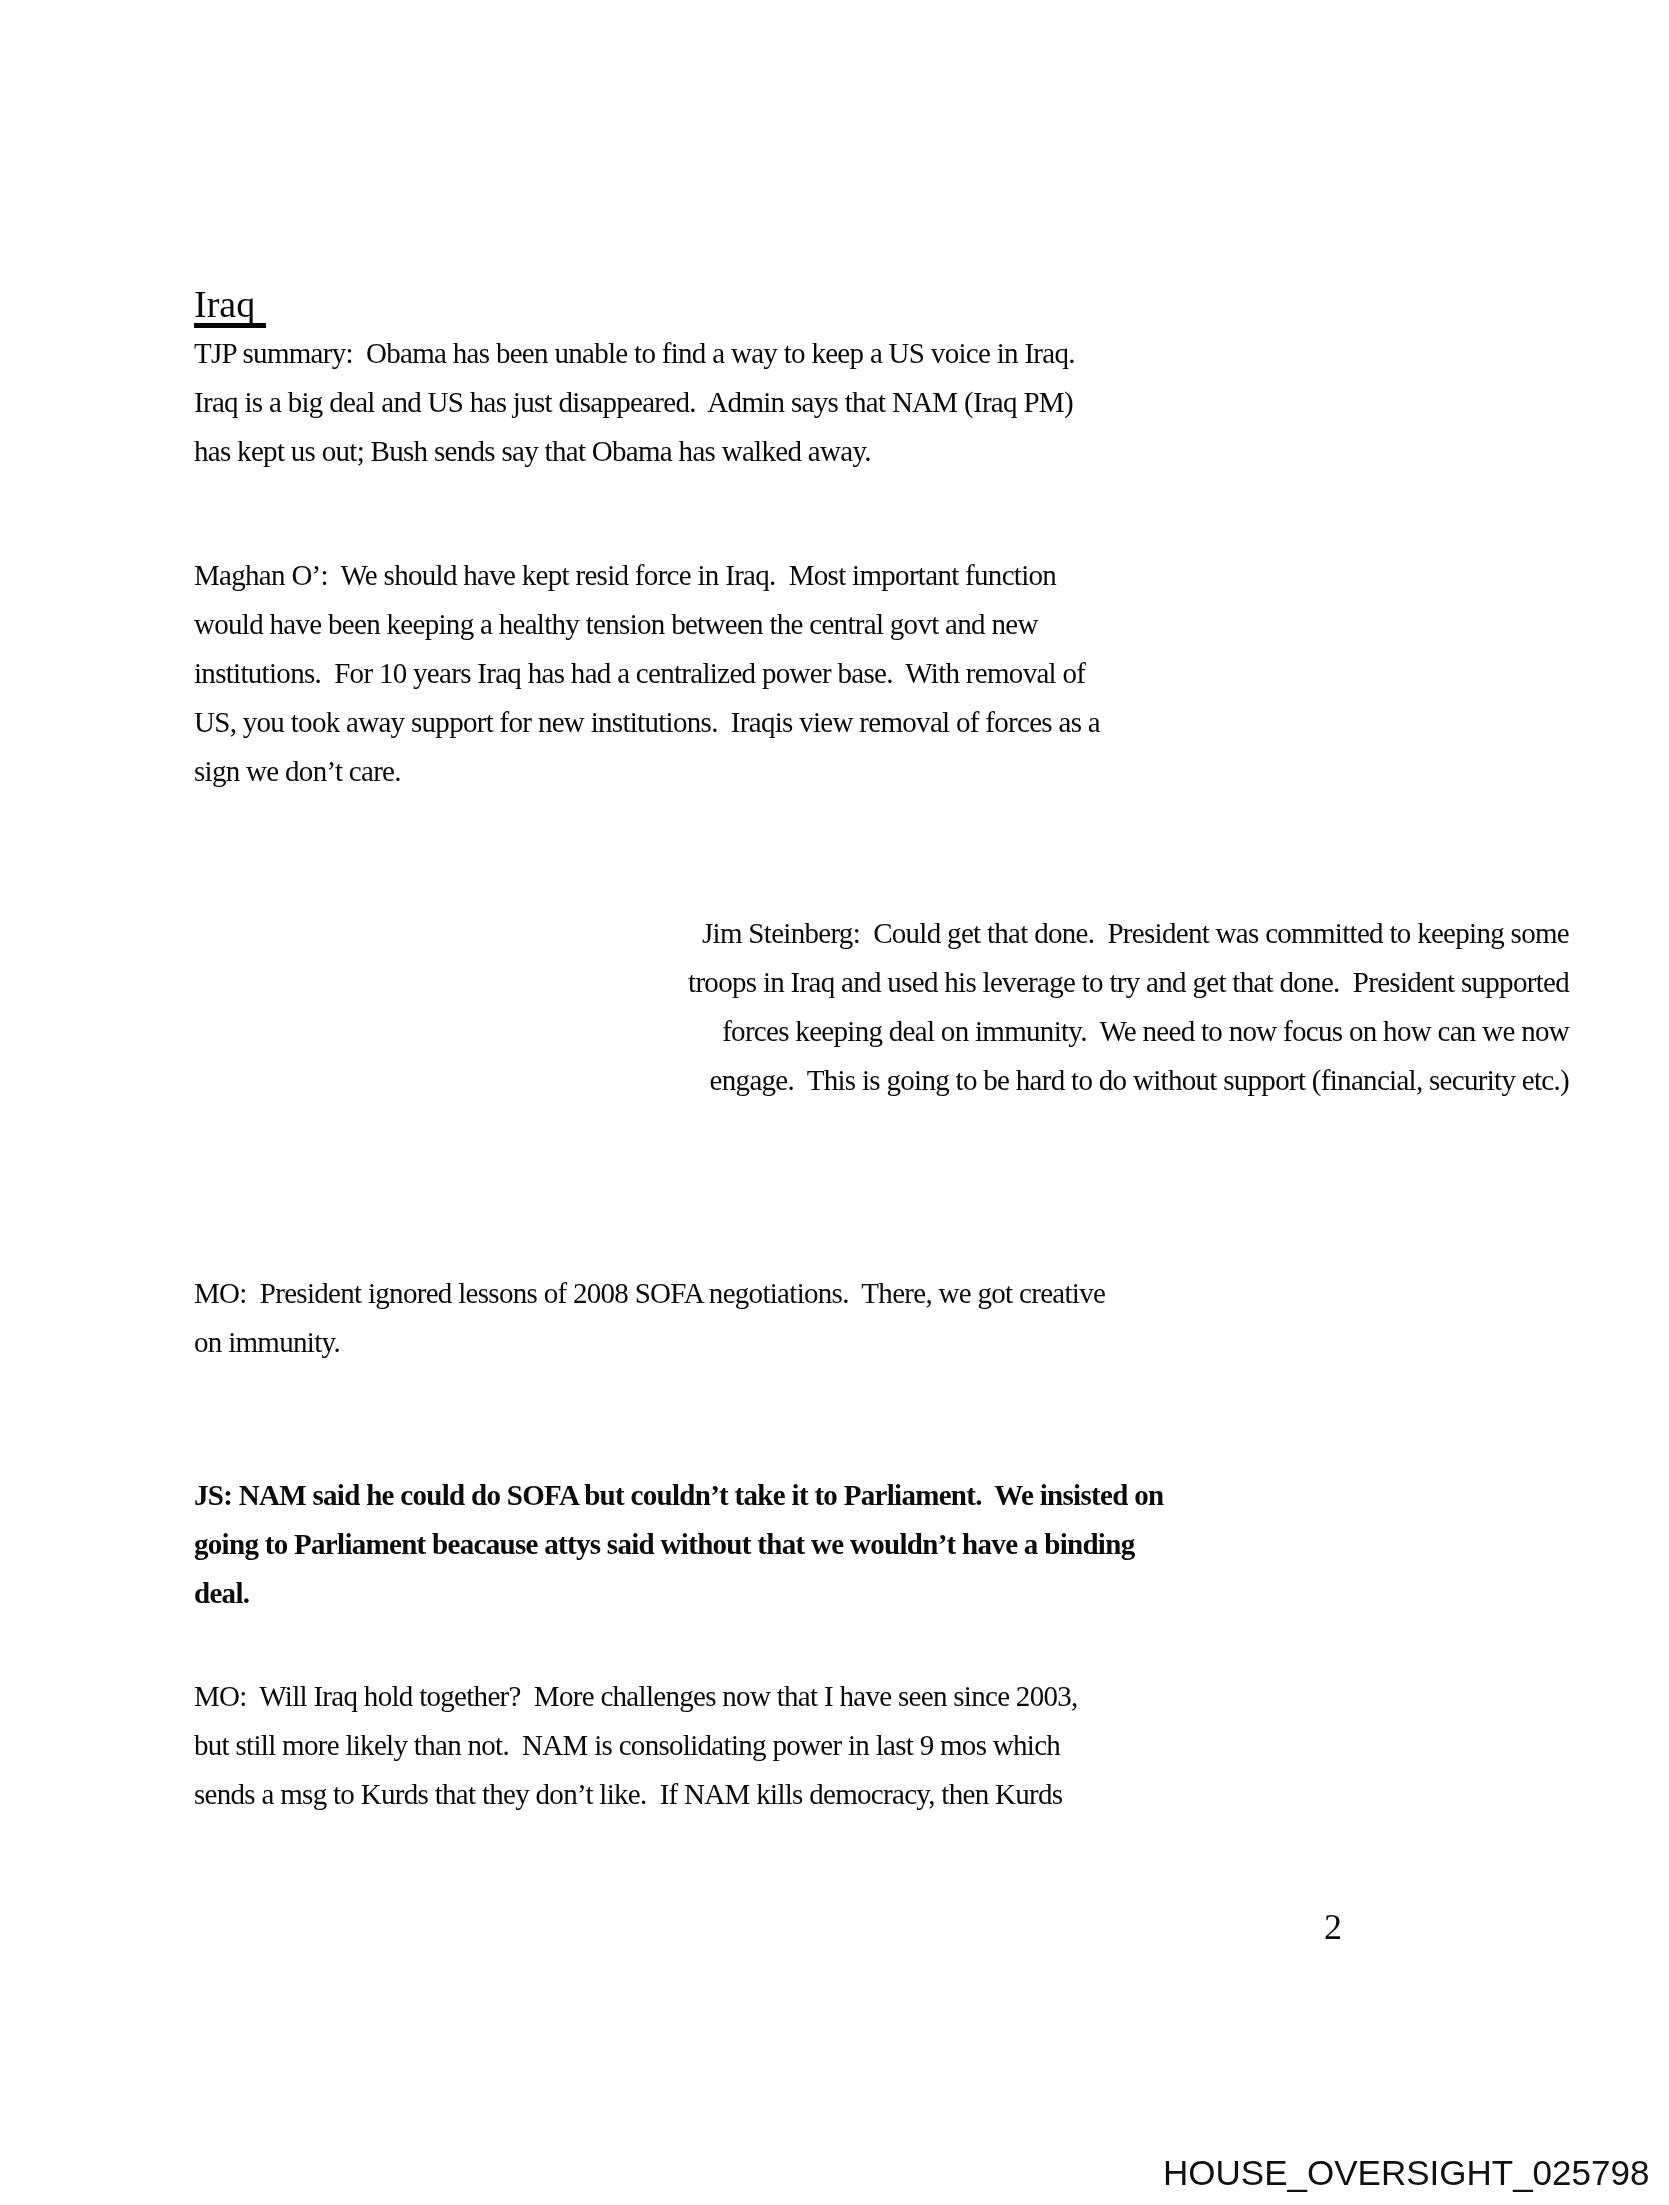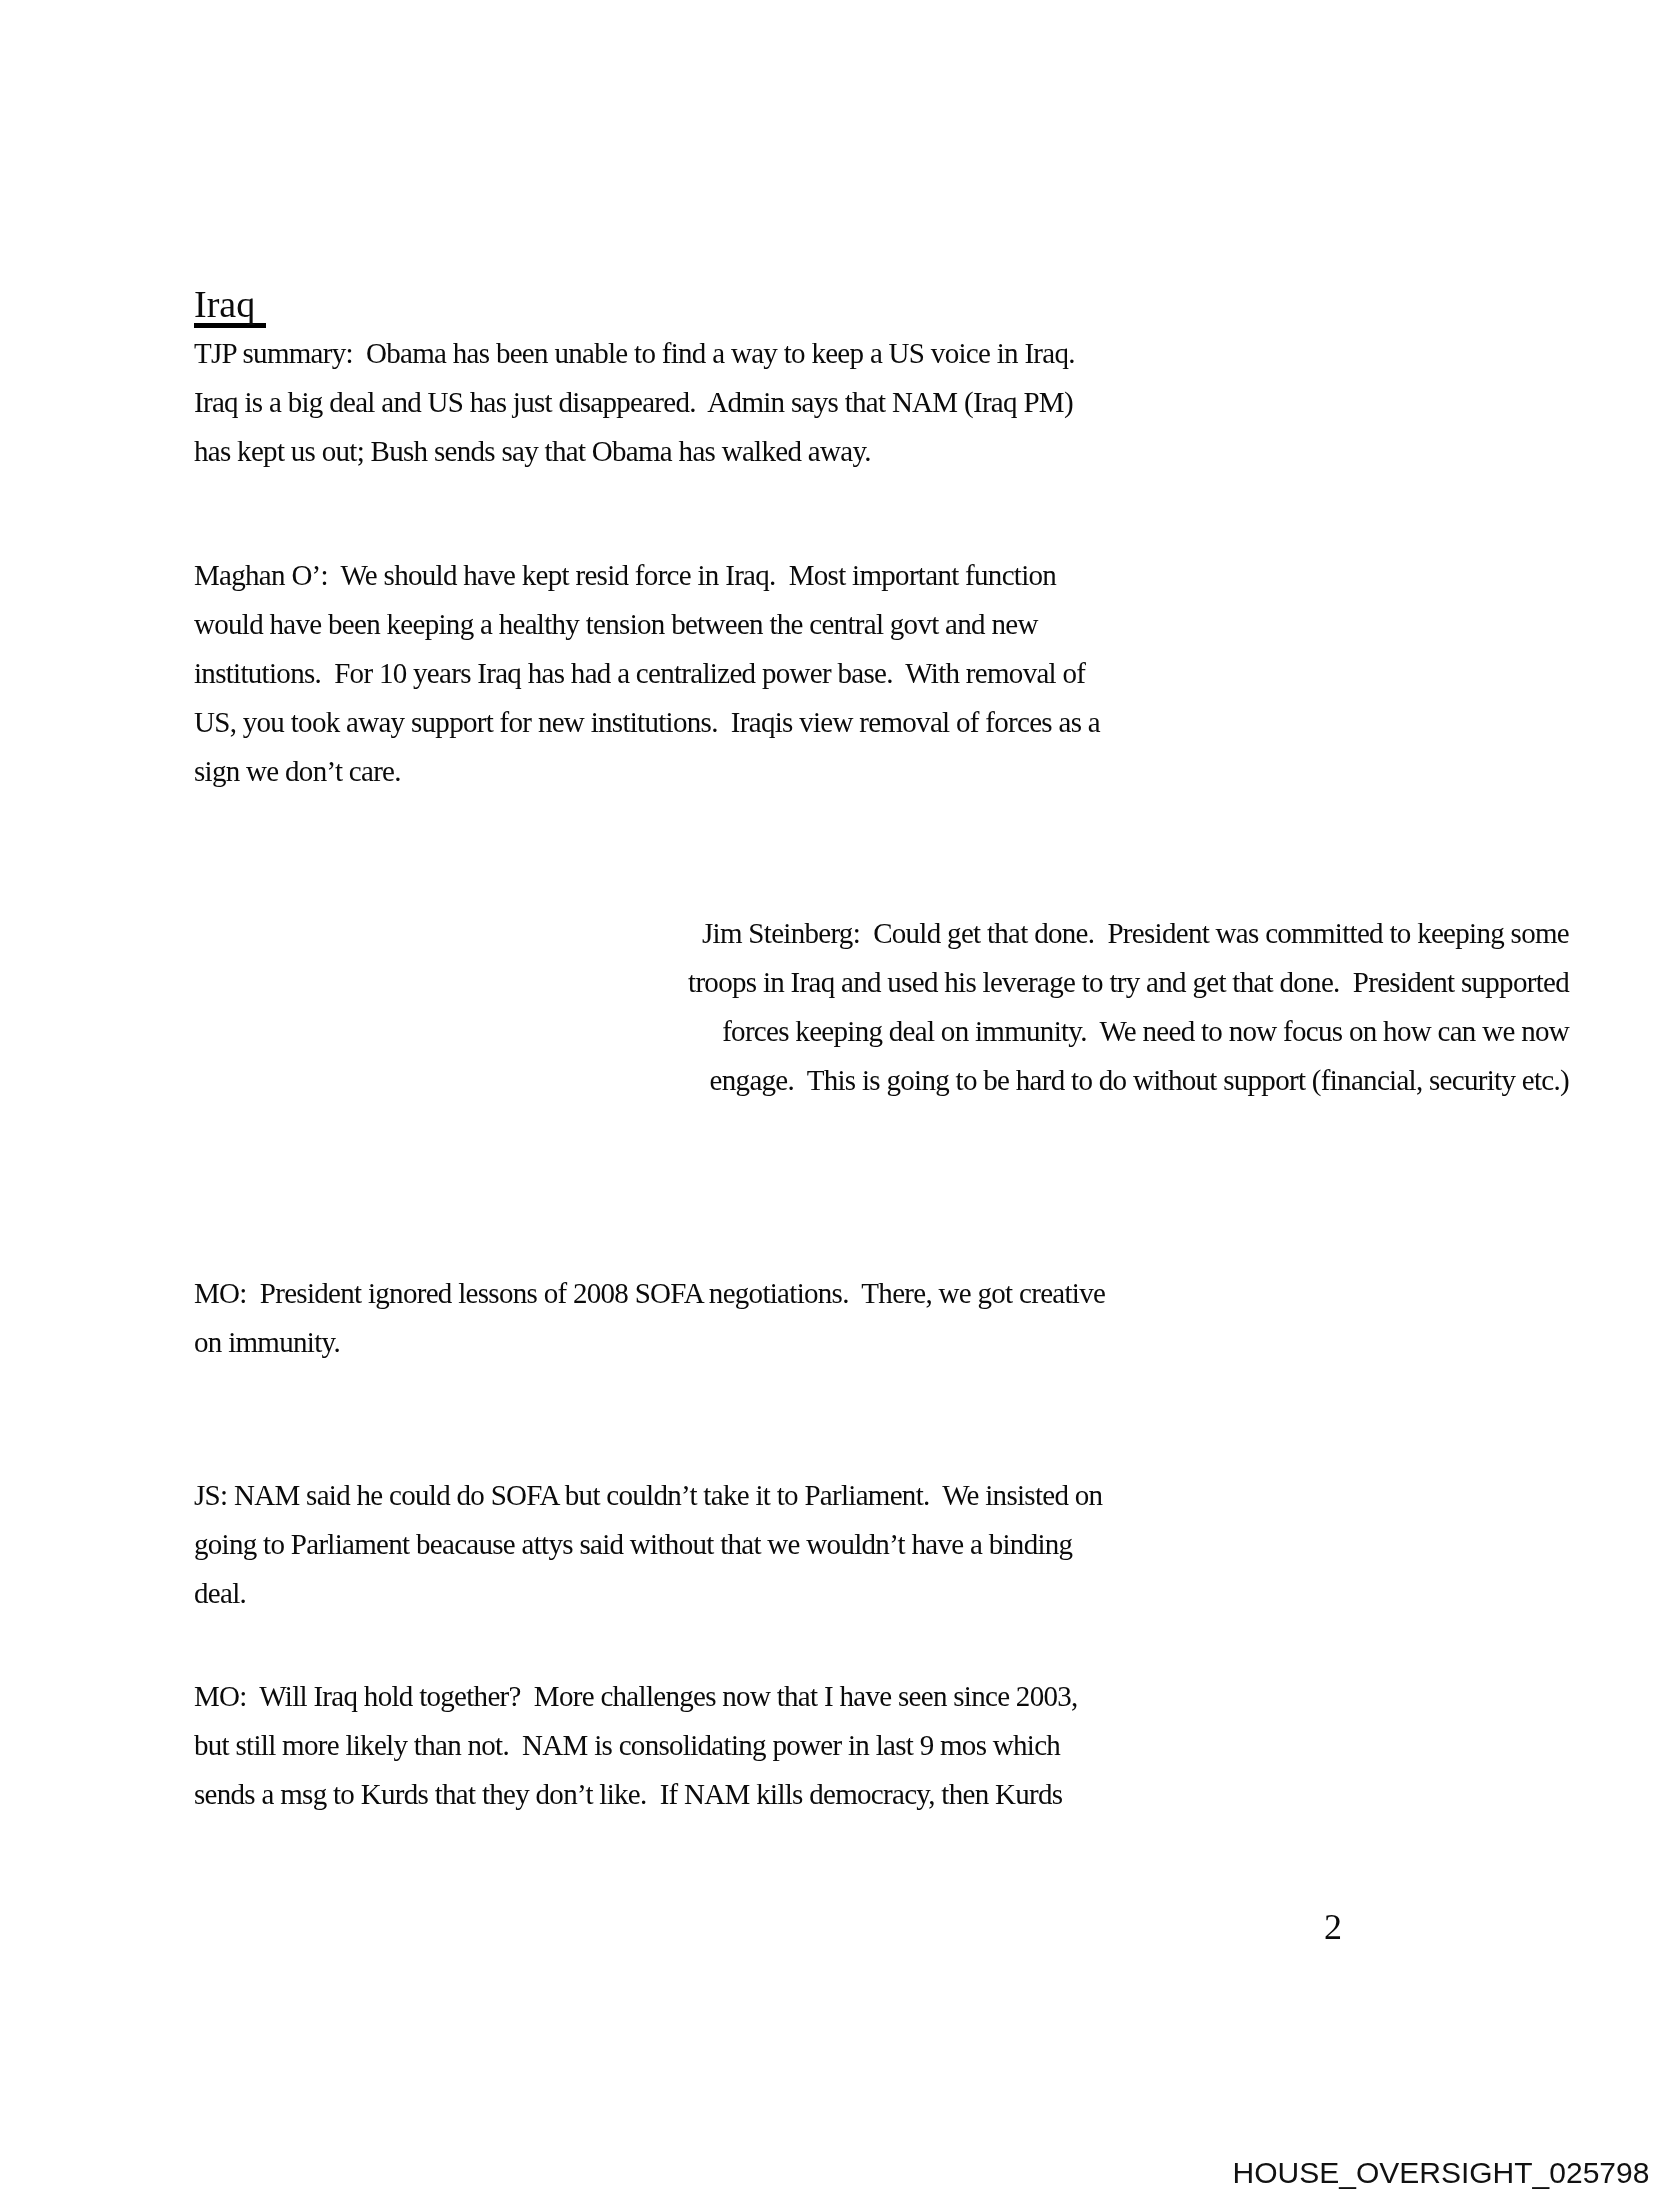--- a/index.html
+++ b/index.html
@@ -40,35 +40,35 @@
     letter-spacing: -0.7px;
     margin: 0;
   }
   .para .line {
     white-space: pre; 
   }
   .p1 { top: 329px; }
   .p2 { top: 551px; }
   .p3 { top: 909px; text-align: right; }
   .p4 { top: 1269px; }
-  .p5 { top: 1471px; }
+  .p5 { top: 1471px; font-weight: bold; }
   .p6 { top: 1672px; }
   .page-number {
     position: absolute;
     left: 1324px;
     top: 1909px;
     font-size: 36px;
     line-height: 36px;
   }
   .bates {
     position: absolute;
     right: 19.6px;
     top: 2154px;
     font-family: "Liberation Sans", "DejaVu Sans", sans-serif;
-    font-size: 30px;
+    font-size: 35px;
     line-height: 37px;
     letter-spacing: 0px;
     color: #111;
     text-align: center;
   }
 </style>
 </head>
 <body>
 
 <div class="page">

